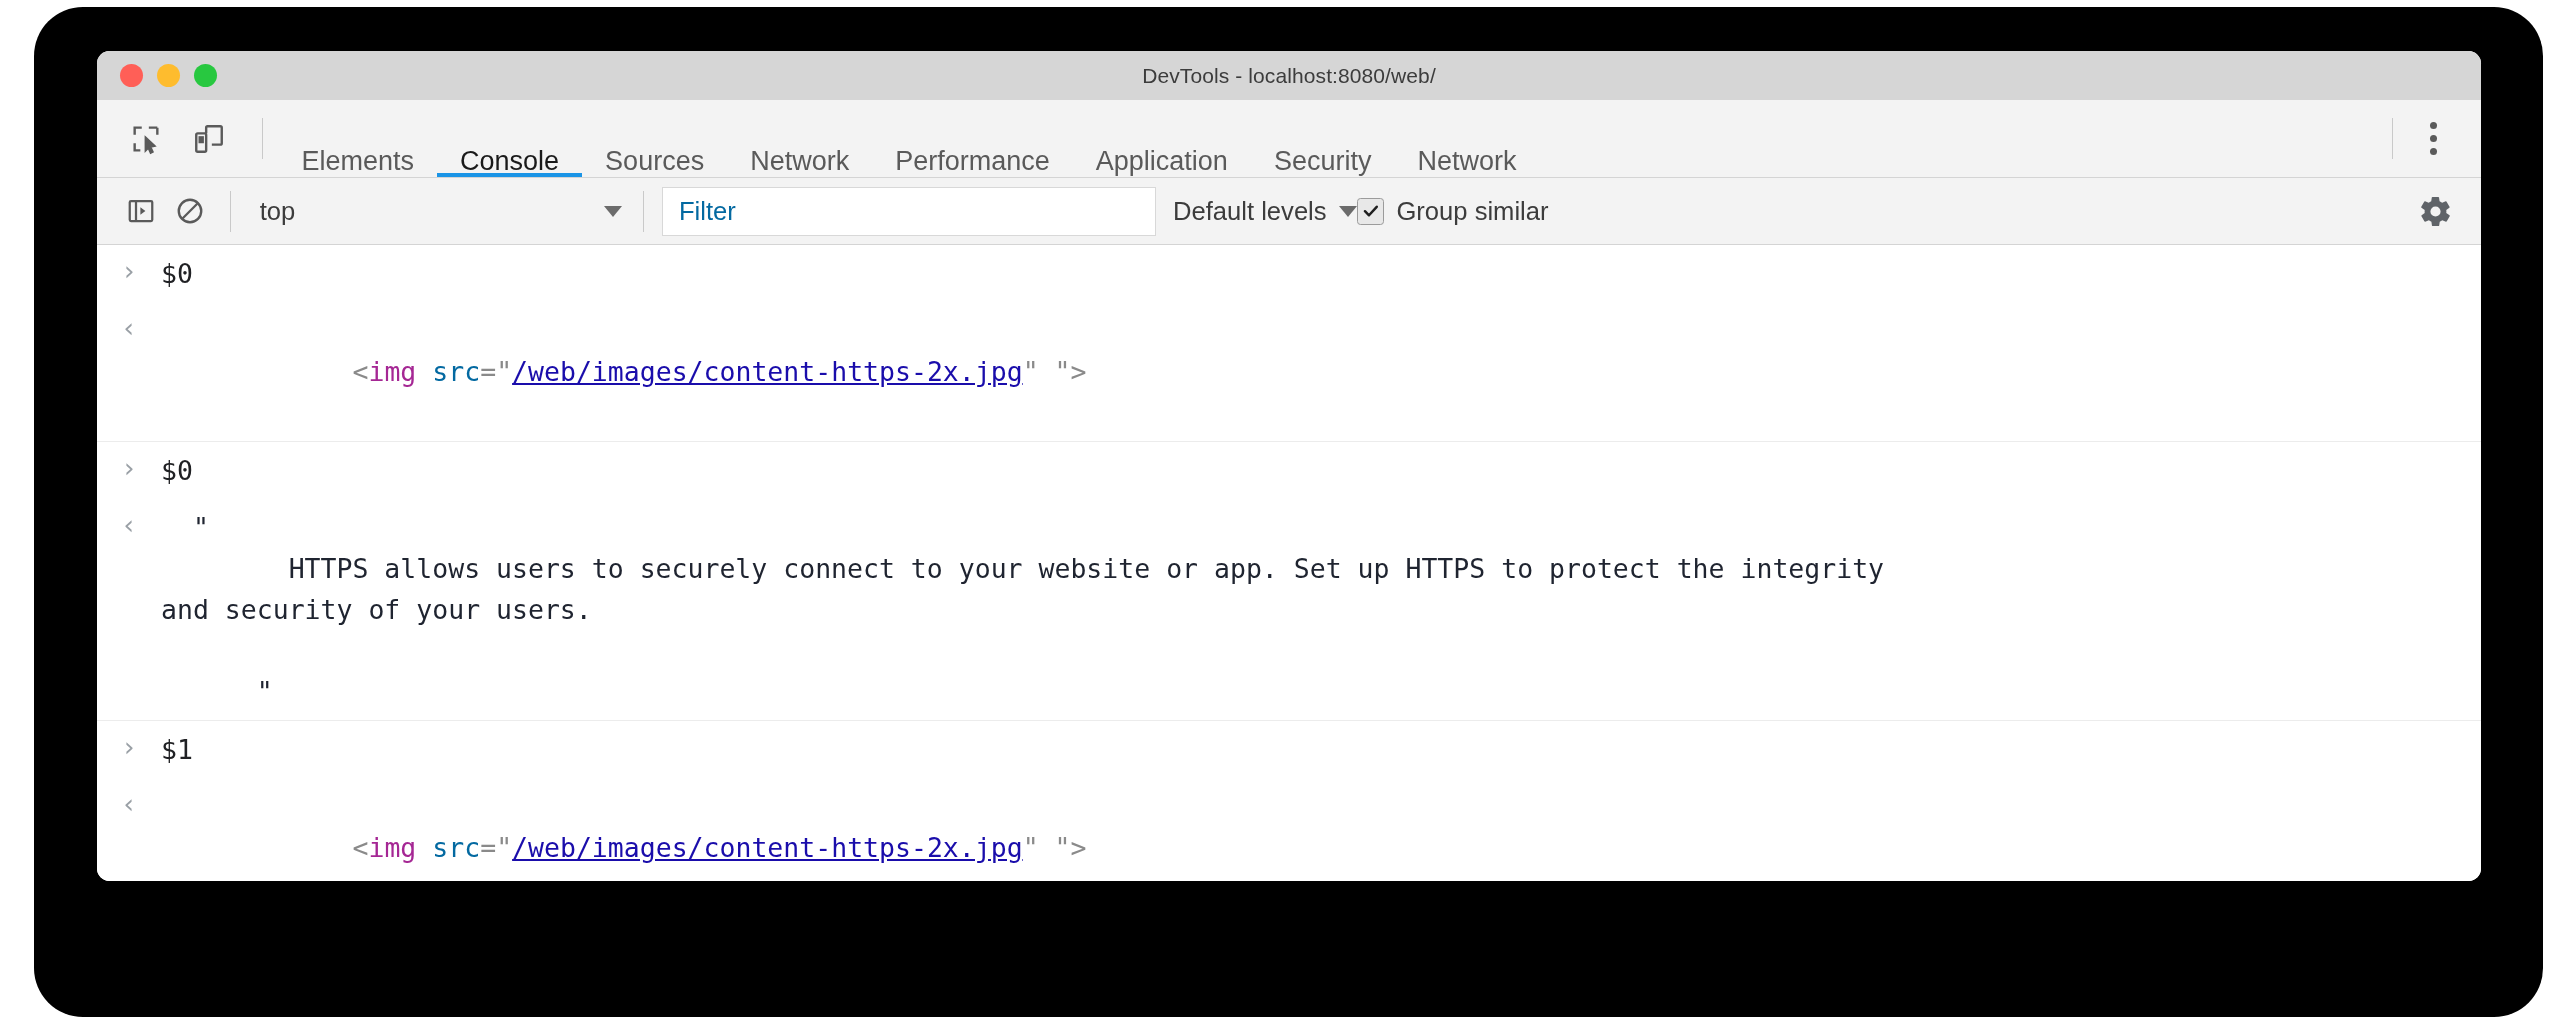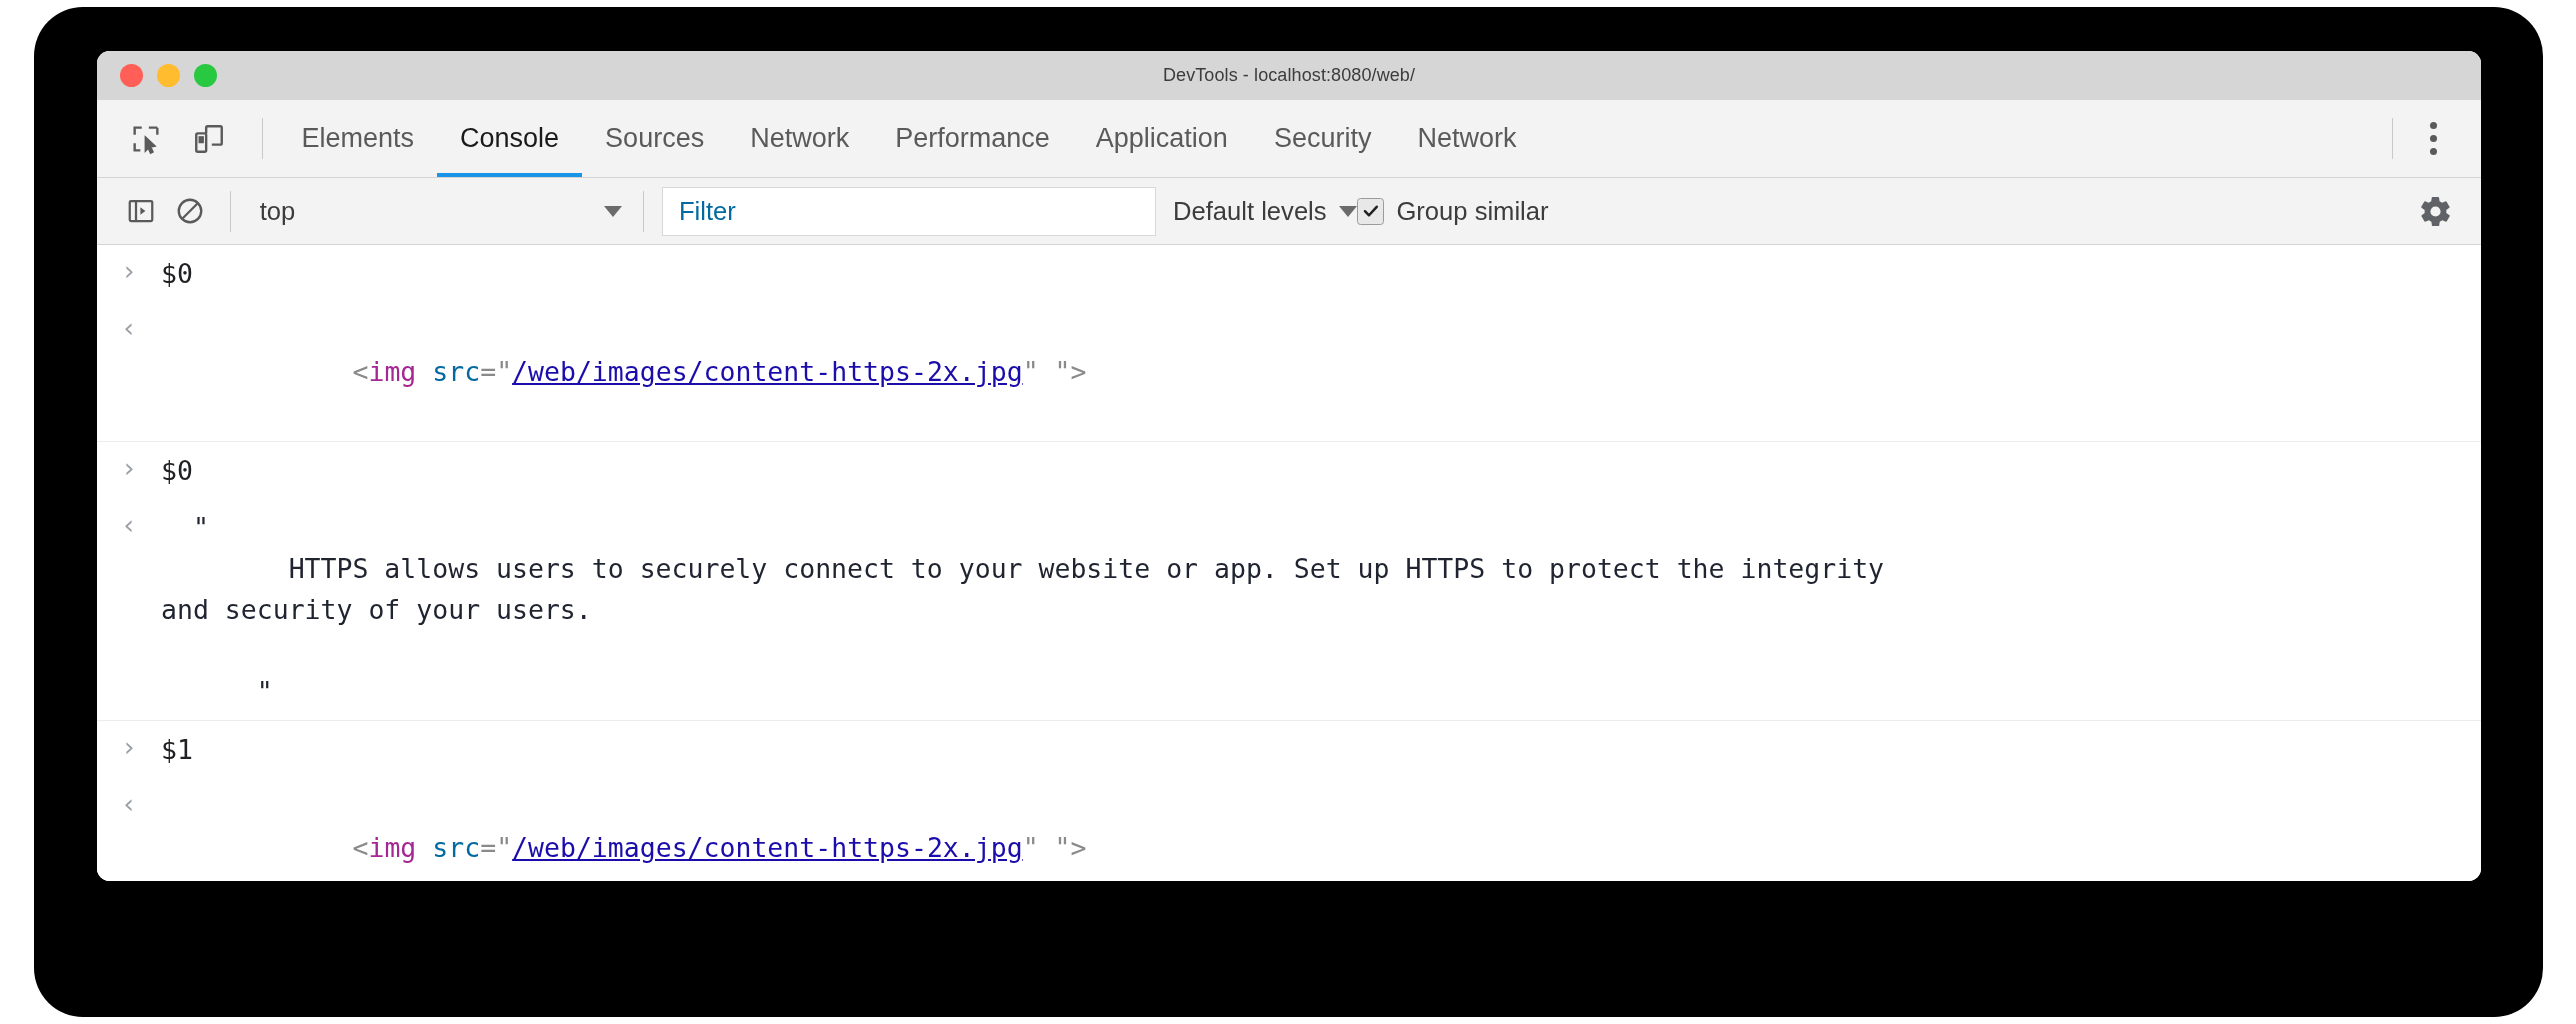--- a/index.html
+++ b/index.html
@@ -60,21 +60,21 @@
     border-radius: 50%;
   }
   .dot.red { background: #ff5f57; }
   .dot.amber { background: #febc2e; }
   .dot.green { background: #28c840; }
   .title-text {
     position: absolute;
     left: 0;
     right: 0;
     text-align: center;
-    font-size: 18px;
+    font-size: 21px;
     color: #3c3c3c;
     font-family: "Liberation Sans", sans-serif;
     letter-spacing: 0.1px;
   }
 
   
   .tabbar {
     height: 78px;
     min-height: 78px;
     background: #f3f3f3;
@@ -107,21 +107,21 @@
   .tabs {
     display: flex;
     align-items: center;
     height: 100%;
   }
   .tab {
     position: relative;
     padding: 0 23px;
     height: 100%;
     display: flex;
-    align-items: center;
+    align-items: flex-end;
     font-size: 27px;
     color: #5a5a5a;
     font-family: "Liberation Sans", sans-serif;
     white-space: nowrap;
   }
   .tab.active {
     color: #1a1a1a;
   }
   .tab.active::after {
     content: "";

